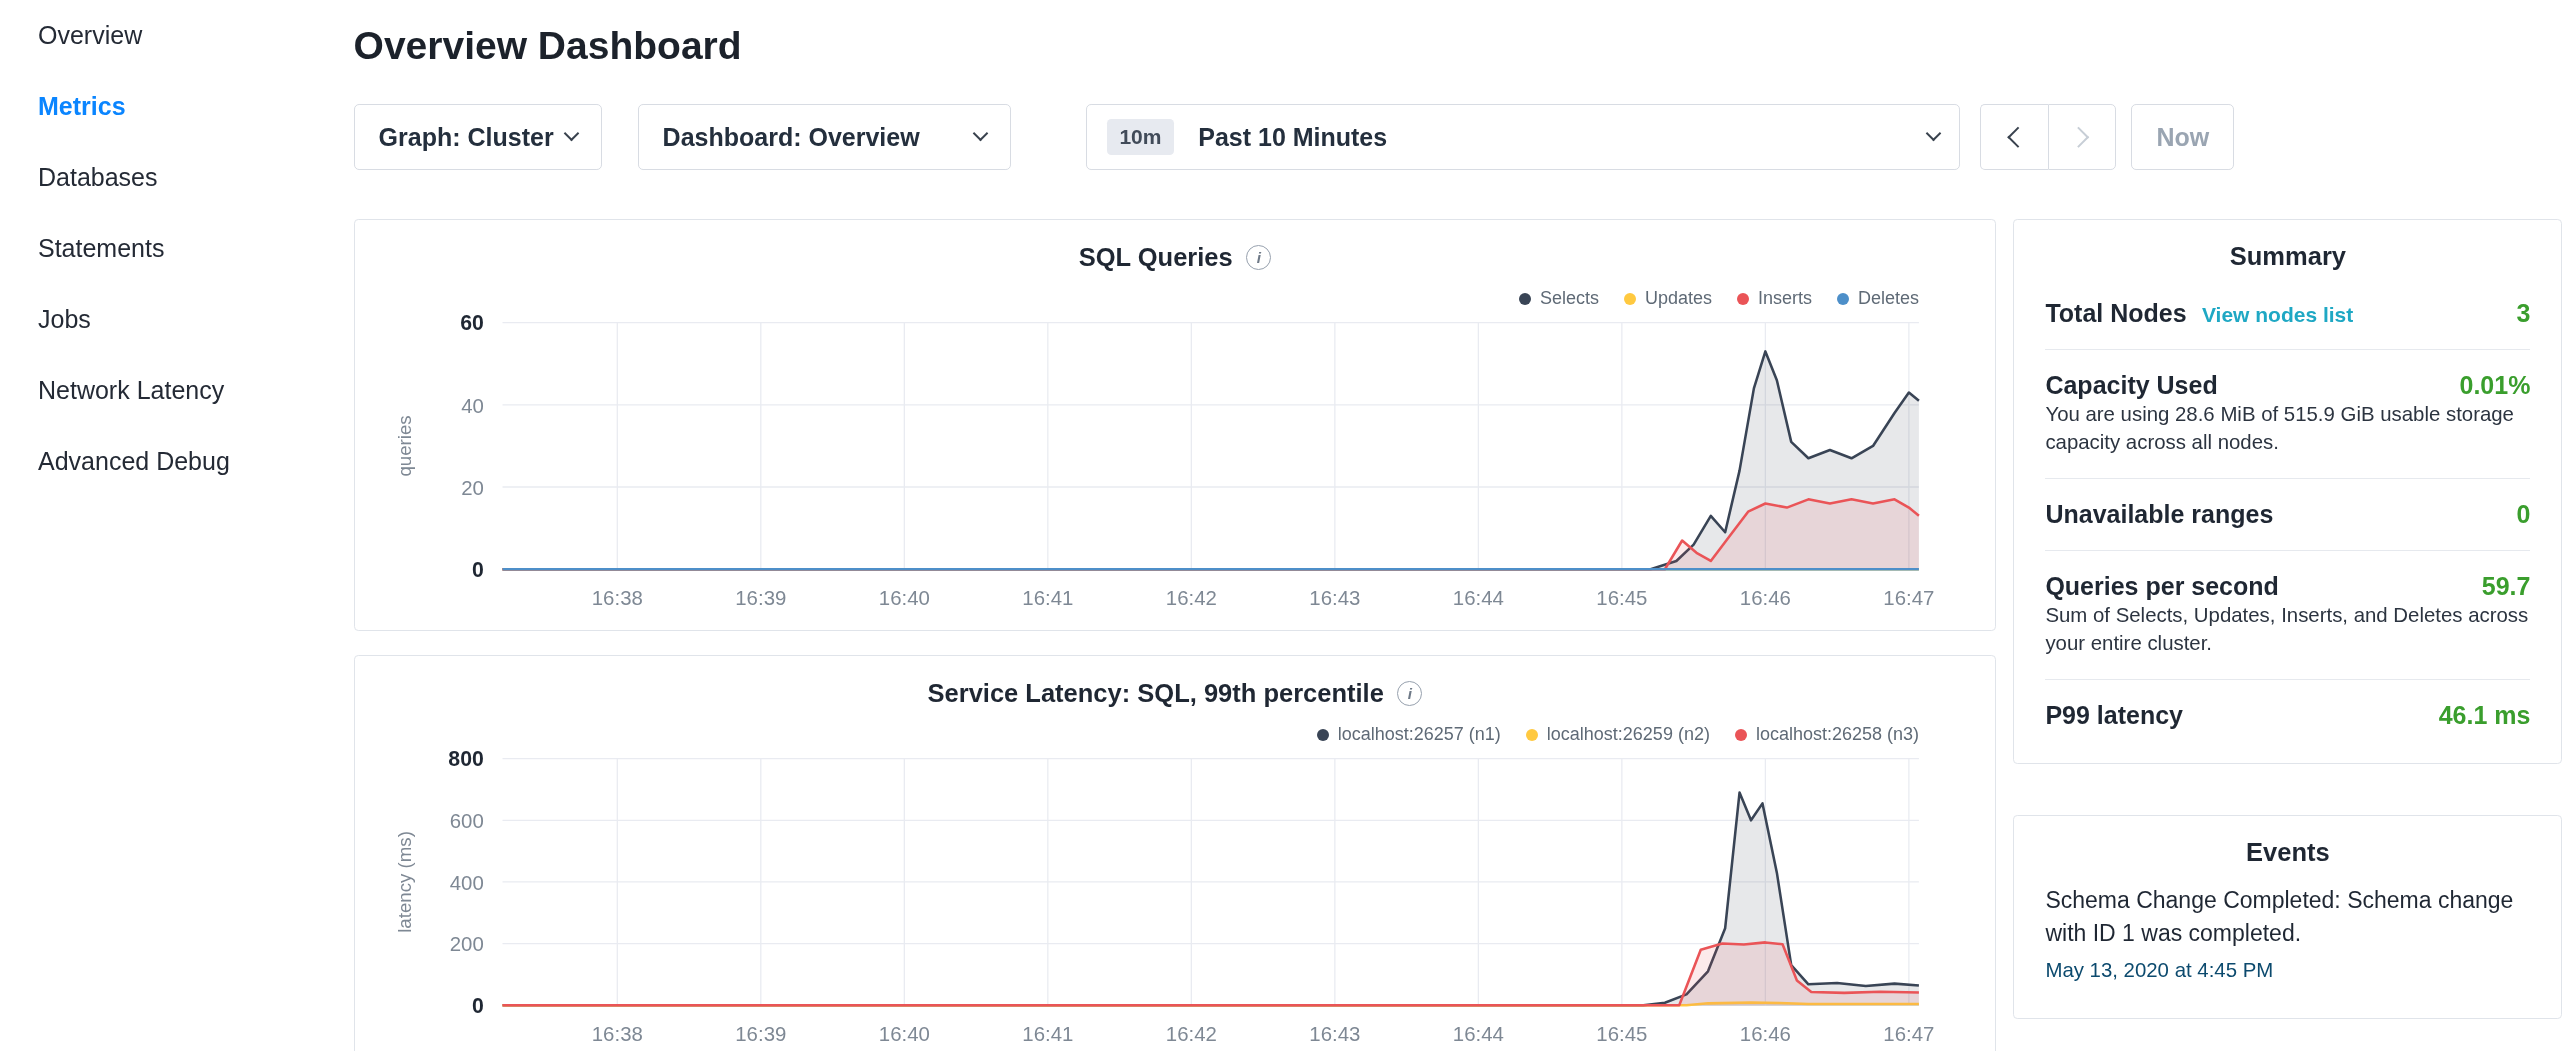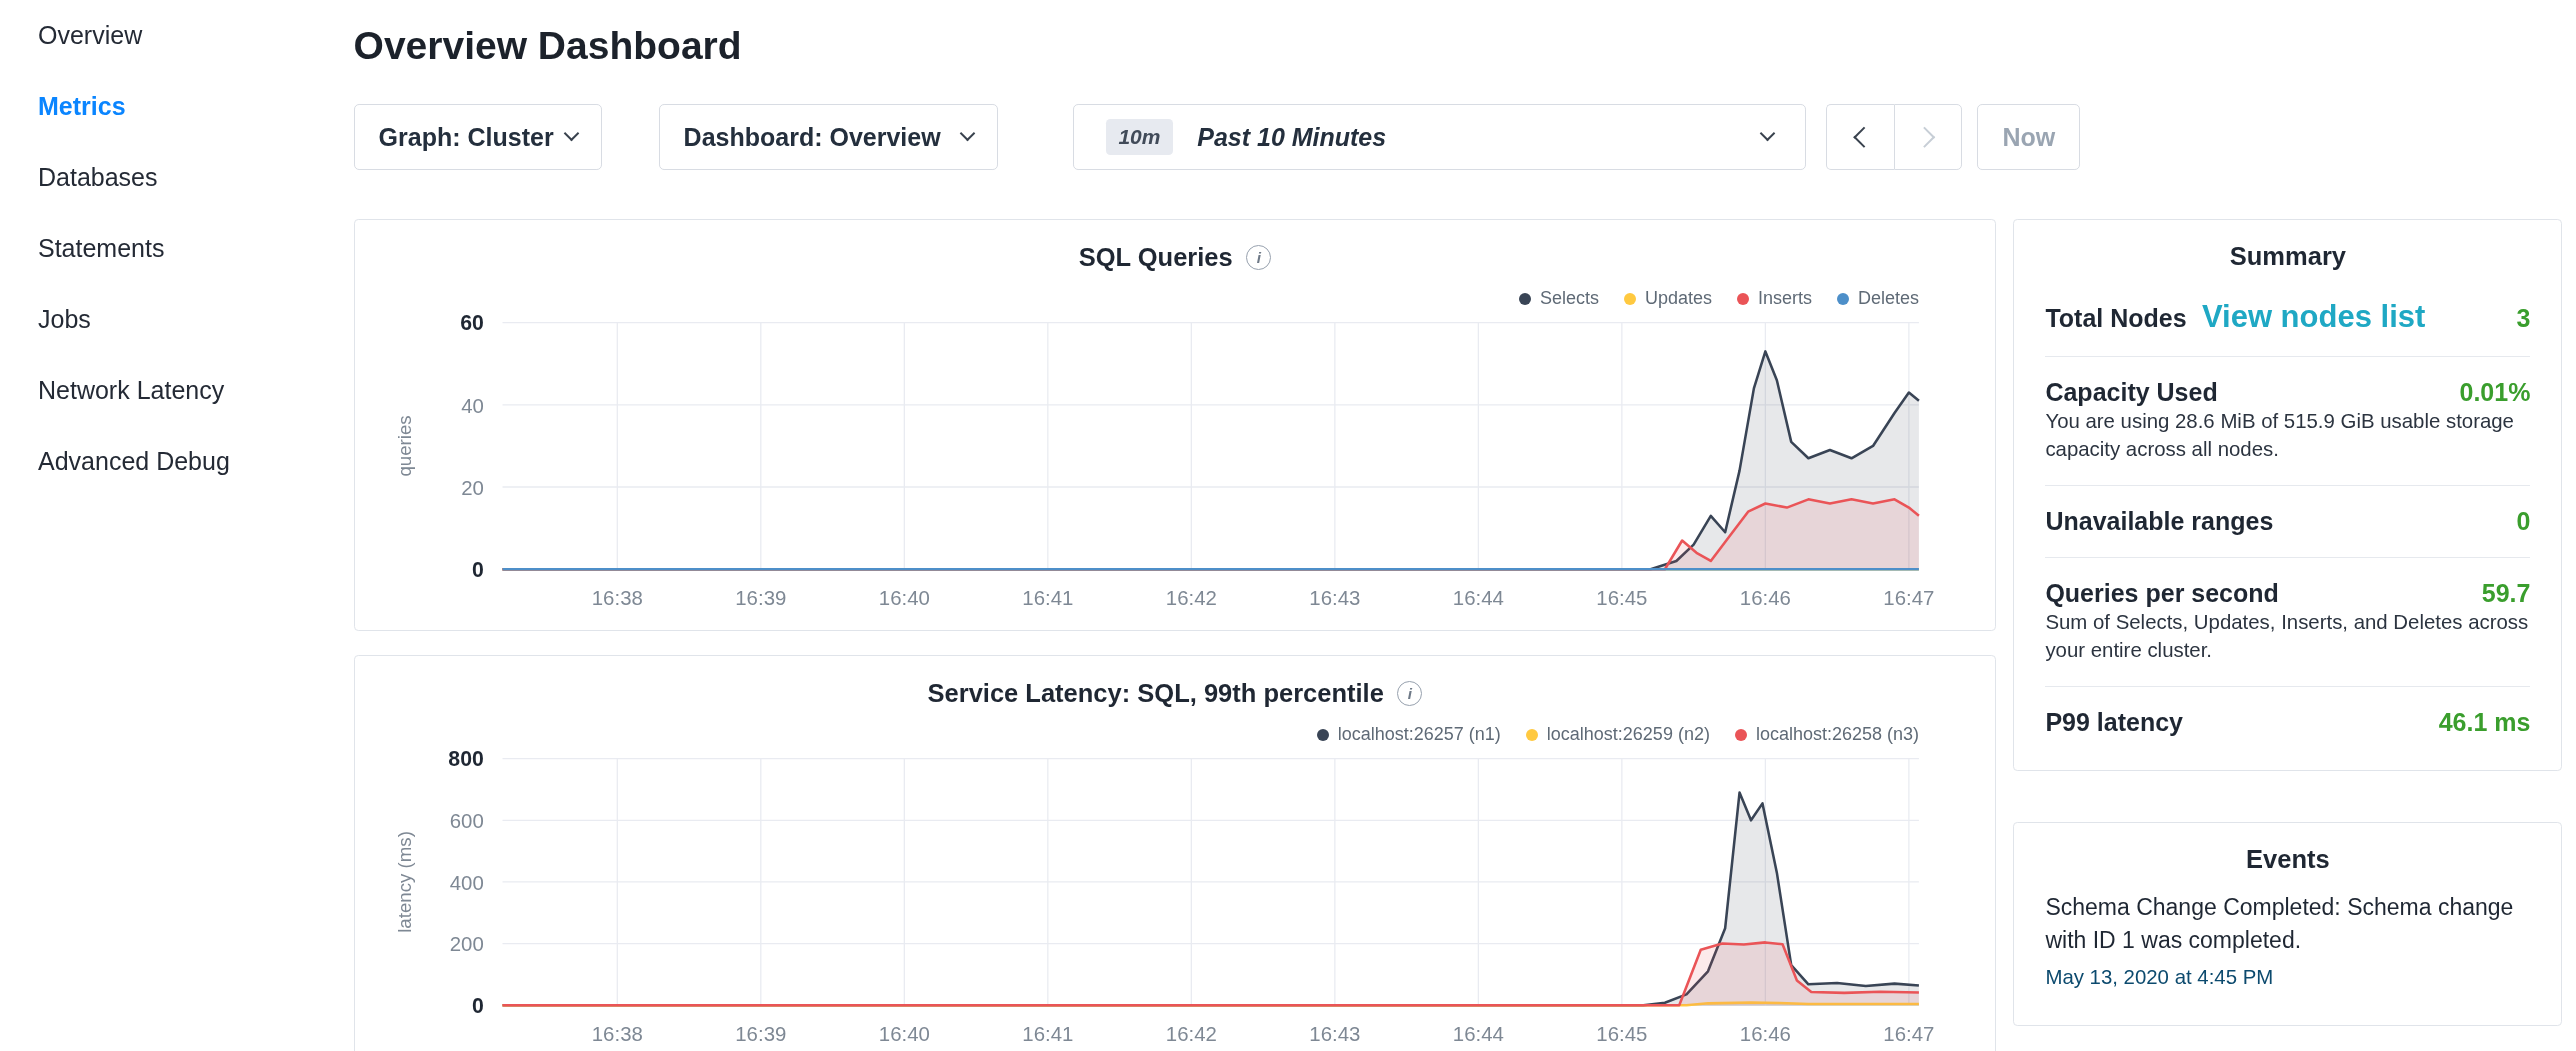--- a/index.html
+++ b/index.html
@@ -24,22 +24,22 @@
   .nav-item.active { color: var(--accent); font-weight: 700; }
 
   
   .main { position: absolute; left: 340px; right: 0; top: 0; bottom: 0; padding: 0 13.6px; }
   .page-title { margin-top: 24px; font-size: 39px; font-weight: 600; color: #1c222b; }
 
   .toolbar { margin-top: 36px; display: flex; align-items: center; }
   .btn { height: 66px; background: #fff; border: 0.9px solid var(--border); border-radius: 5.1px;
          display: flex; align-items: center; font-size: 25px; font-weight: 600; color: #242f3d; cursor: pointer; }
   .graph-btn { width: 248px; padding: 0 24px; justify-content: space-between; }
-  .dash-btn  { width: 339px; padding: 8px 24px; justify-content: space-between; margin-left: 57px; }
-  .time-btn  { width: 733px; padding: 0 32px; margin-left: 75px; font-style: italic; }
+  .dash-btn  { width: 373px; padding: 8px 24px; justify-content: space-between; margin-left: 36px; }
+  .time-btn  { width: 874px; padding: 0 20px; margin-left: 75px; }
   .badge { background: #e7eaf0; border-radius: 4.3px; padding: 6px 12.8px; font-size: 21px; font-weight: 700; color: #414b59; margin-right: 24px; }
   .caret-down { width: 11px; height: 11px; border-right: 2.1px solid #39424e; border-bottom: 2.1px solid #39424e;
                 transform: rotate(45deg); margin-top: -6.8px; flex: none; }
   .time-btn .caret-down { margin-left: auto; }
   .nav-arrows { display: flex; margin-left: 20.4px; }
   .nav-btn { width: 68px; height: 66px; border: 0.9px solid var(--border); background: #fff;
              display: flex; align-items: center; justify-content: center; cursor: pointer; }
   .nav-btn.prev { border-radius: 5.1px 0 0 5.1px; border-right: none; }
   .nav-btn.next { border-radius: 0 5.1px 5.1px 0; }
   .chev { width: 14.5px; height: 14.5px; border-right: 2.6px solid #39424e; border-bottom: 2.6px solid #39424e; }
@@ -70,21 +70,21 @@
   .ytick { fill: #7e8894; font-size: 24px; }
   .ytick-strong { fill: #1f2733; font-size: 25px; font-weight: bold; }
   .axis-label { fill: #7e8894; font-size: 22px; }
 
   
   .side-panel { padding: 22px 31px 12px; }
   .side-title { text-align: center; font-size: 25.5px; font-weight: 700; color: #1f2733; margin-bottom: 6.8px; }
   .sum-row { padding: 21px 0; border-bottom: 0.9px solid #e6e9ee; display: flex; flex-wrap: wrap; align-items: baseline; }
   .sum-row:last-child { border-bottom: none; }
   .sum-label { font-size: 25px; font-weight: 700; color: #1f2733; }
-  .sum-link { font-size: 31px; font-weight: 600; color: var(--teal); margin-left: 15.3px; cursor: pointer; }
+  .sum-link { font-size: 21px; font-weight: 600; color: var(--teal); margin-left: 15.3px; cursor: pointer; }
   .sum-value { margin-left: auto; font-size: 25px; font-weight: 700; color: var(--green); }
   .sum-desc { flex-basis: 100%; margin-top: 0; font-size: 20.4px; line-height: 1.4; color: #2c3440; }
   .events-panel { margin-top: 51px; padding: 22px 31px; min-height: 204px; }
   .event-text { font-size: 23px; line-height: 1.45; color: #1f2733; margin-top: 17px; }
   .event-time { font-size: 20.4px; color: #0c4a6e; margin-top: 8.5px; }
 </style>
 </head>
 <body>
 
 <nav class="sidebar">

